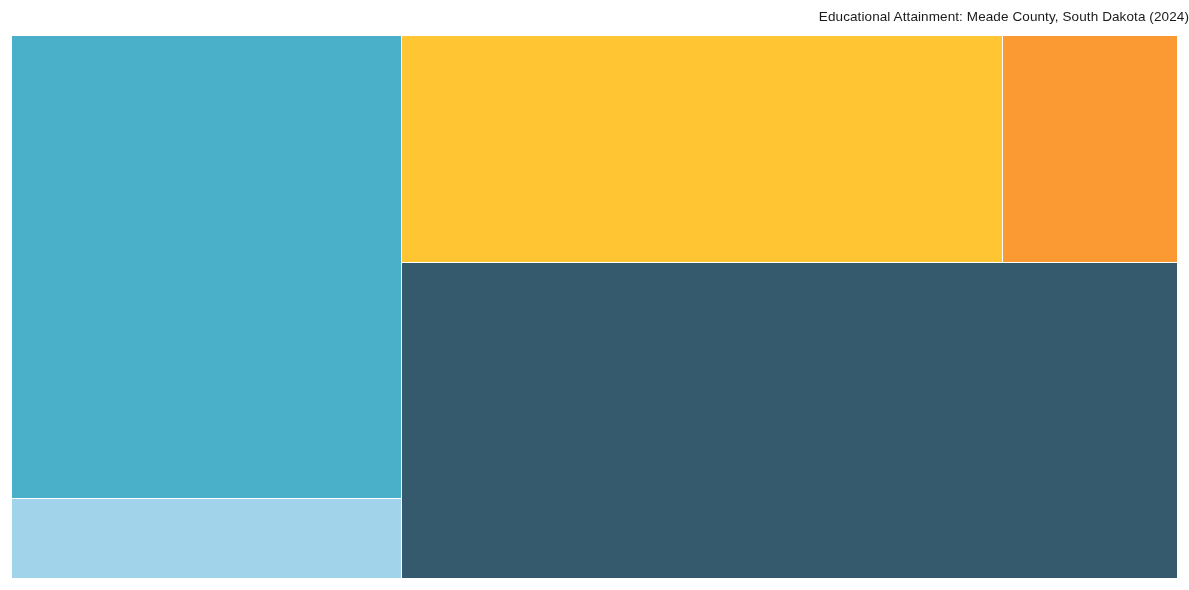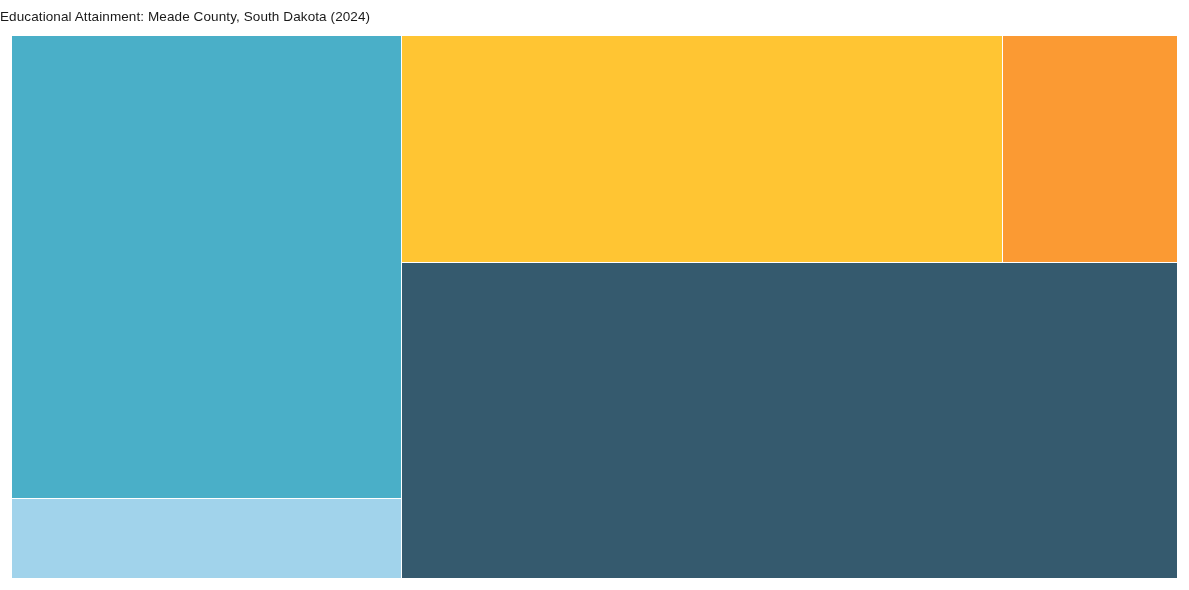--- a/index.html
+++ b/index.html
@@ -18,21 +18,21 @@
     position: relative;
     width: 1189px;
     height: 590px;
     background: #ffffff;
   }
   #chart-title {
     position: absolute;
     left: 0;
     top: 7px;
     width: 1189px;
-    text-align: left;
+    text-align: right;
     font-size: 13.5px;
     font-weight: 400;
     color: #1a1a1a;
     letter-spacing: 0.1px;
     line-height: 19px;
     white-space: nowrap;
   }
   #treemap {
     position: absolute;
     left: 12px;

